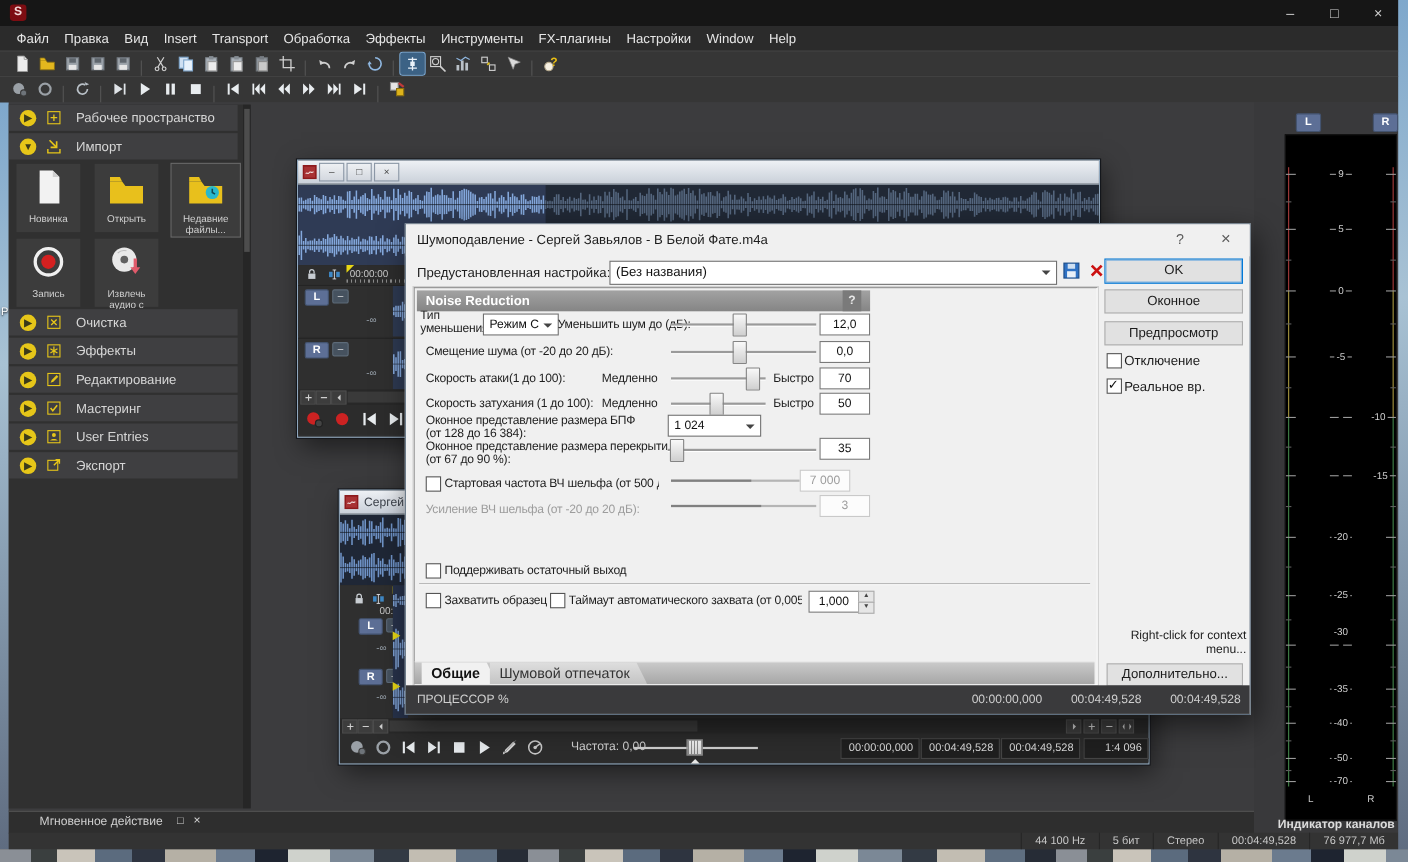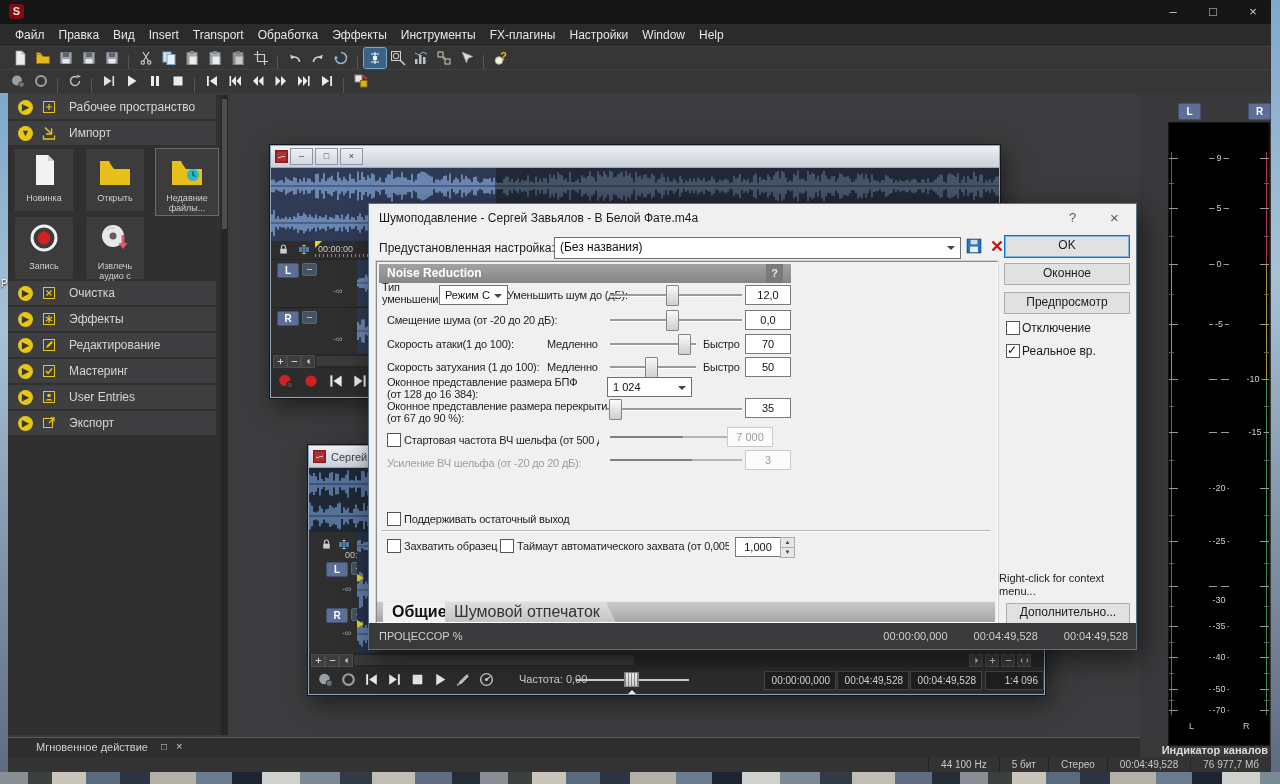--- a/index.html
+++ b/index.html
@@ -64,21 +64,21 @@
   .slider .th{position:absolute;top:0;width:11px;height:19px;background:linear-gradient(#f9f9f9,#cfcfcf);border:1px solid #848484;border-radius:1px;}
   .dfill{position:absolute;top:9px;height:2px;background:#808080;}
   .dtr{position:absolute;top:9px;height:2px;background:#b5b5b5;}
   .vbox{position:absolute;background:#fff;border:1px solid #7a7a7a;font-size:11px;color:#111;text-align:center;}
   .vbox.dis{border-color:#c9c9c9;color:#9c9c9c;background:#fcfcfc;}
   .cb{position:absolute;width:12px;height:12px;background:#fff;border:1px solid #555;}
   .cb.on::after{content:"✓";position:absolute;left:0px;top:-2px;font-size:12px;color:#111;}
   .dbtn{position:absolute;background:#e1e1e1;border:1px solid #adadad;font-size:12px;color:#1c1c1c;text-align:center;}
   .dbtn.focus{border:1px solid #0078d7;box-shadow:inset 0 0 0 1px #7fb2e0;}
   .tabstrip{position:absolute;background:linear-gradient(#cacaca,#a6a6a6);border-top:1px solid #e8e8e8;}
-  .tab{position:absolute;top:0;height:100%;font-size:16px;line-height:20px;padding:0 16px 0 9px;clip-path:polygon(0 0,calc(100% - 10px) 0,100% 100%,0 100%);}
+  .tab{position:absolute;top:0;height:100%;font-size:13px;line-height:20px;padding:0 16px 0 9px;clip-path:polygon(0 0,calc(100% - 10px) 0,100% 100%,0 100%);}
   .tab.active{background:#f1f1f1;font-weight:bold;color:#111;}
   .tab.inactive{background:linear-gradient(#dedede,#c4c4c4);color:#333;}
   .dstatus{position:absolute;background:#3a3a3c;color:#cfcfcf;font-size:11px;}
   .spinbtn{position:absolute;width:13px;height:9px;background:#e6e6e6;border:1px solid #ababab;font-size:6px;color:#444;text-align:center;line-height:8px;}
   
   #meterpanel{background:#39393b;}
   #meter{background:#000;border:1px solid #141414;}
   .mtick{position:absolute;height:1px;background:#9a9a9a;}
   .mtick.minor{background:#5f5f5f;}
   .mlab{position:absolute;transform:translate(-50%,-50%);font-size:9px;color:#cfcfcf;background:#000;padding:0 2px;}
@@ -669,21 +669,21 @@
         <path d="M3.5 3.5l9 9M12.5 3.5l-9 9" stroke="#cc1111" stroke-width="2.4"></path>
       </svg>
 
     <div class="dbtn focus" style="left:635px;top:31px;width:124px;height:21px;line-height:19px;">OK</div>
     <div class="dbtn" style="left:635px;top:59px;width:124px;height:20px;line-height:18px;">Оконное</div>
     <div class="dbtn" style="left:635px;top:88px;width:124px;height:20px;line-height:18px;">Предпросмотр</div>
     <span class="cb" style="left:637px;top:117px;"></span>
     <span class="dlabel" style="left:653px;top:117px;">Отключение</span>
     <span class="cb on" style="left:637px;top:140px;"></span>
     <span class="dlabel" style="left:653px;top:140px;">Реальное вр.</span>
-    <div class="abs" style="left:630px;top:368px;width:134px;text-align:left;font-size:11px;color:#1c1c1c;line-height:13px;">
+    <div class="abs" style="left:630px;top:368px;width:134px;text-align:right;font-size:11px;color:#1c1c1c;line-height:13px;">
       <span>Right-click for context</span><br><span>menu...</span>
     </div>
     <div class="dbtn" style="left:637px;top:399px;width:122px;height:19px;line-height:17px;">Дополнительно...</div>
 
     <div class="abs panel" style="left:7px;top:57px;width:620px;height:360px;">
       <div class="nrhead" style="left:2px;top:2px;width:404px;height:19px;"><span>Noise Reduction</span></div>
       <div class="nrq" style="left:389px;top:2px;height:19px;">?</div>
 
       <div class="rl" style="left:5px;top:19px;width:55px;">Тип</div>
       <div class="rl" style="left:5px;top:31px;width:58px;">уменьшения:</div>
@@ -834,21 +834,21 @@
         <div class="mtick" style="left: 40px; top: 417.984px; width: 8px;"></div>
         <div class="mtick" style="left: 52px; top: 417.984px; width: 8px;"></div>
         <div class="mtick" style="left: 91px; top: 417.984px; width: 9px;"></div>
         <div class="mlab" style="left: 50px; top: 417.984px;">-25</div>
         <div class="mtick minor" style="left: 0px; top: 440.376px; width: 5px;"></div>
         <div class="mtick minor" style="left: 95px; top: 440.376px; width: 5px;"></div>
         <div class="mtick" style="left: 0px; top: 462.768px; width: 9px;"></div>
         <div class="mtick" style="left: 40px; top: 462.768px; width: 8px;"></div>
         <div class="mtick" style="left: 52px; top: 462.768px; width: 8px;"></div>
         <div class="mtick" style="left: 91px; top: 462.768px; width: 9px;"></div>
-        <div class="mlab" style="left: 50px; top: 477px; text-align: center;">-30</div>
+        <div class="mlab" style="left: 50px; top: 451px; text-align: center;">-30</div>
         <div class="mtick minor" style="left: 0px; top: 482.983px; width: 5px;"></div>
         <div class="mtick minor" style="left: 95px; top: 482.983px; width: 5px;"></div>
         <div class="mtick" style="left: 0px; top: 503.198px; width: 9px;"></div>
         <div class="mtick" style="left: 40px; top: 503.198px; width: 8px;"></div>
         <div class="mtick" style="left: 52px; top: 503.198px; width: 8px;"></div>
         <div class="mtick" style="left: 91px; top: 503.198px; width: 9px;"></div>
         <div class="mlab" style="left: 50px; top: 503.198px;">-35</div>
         <div class="mtick minor" style="left: 0px; top: 518.748px; width: 5px;"></div>
         <div class="mtick minor" style="left: 95px; top: 518.748px; width: 5px;"></div>
         <div class="mtick" style="left: 0px; top: 534.298px; width: 9px;"></div>

